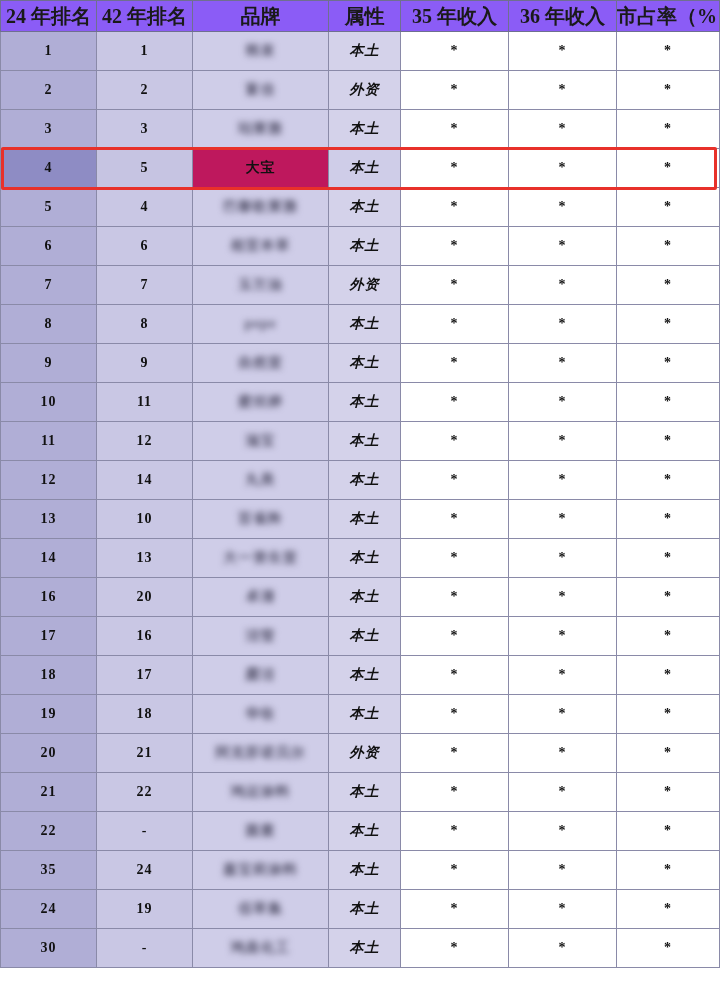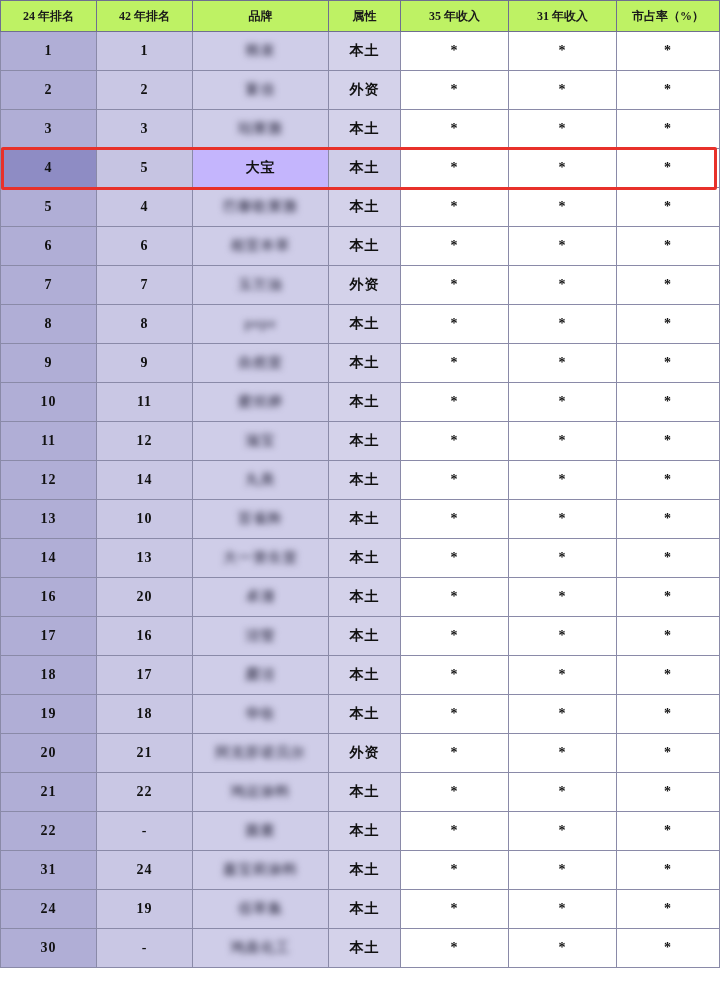--- a/index.html
+++ b/index.html
@@ -39,31 +39,31 @@
     vertical-align: middle;
     padding: 0;
     height: 38px;
     line-height: 38px;
     font-weight: bold;
     color: #1a1a1a;
     overflow: hidden;
     white-space: nowrap;
   }
   table.rank-table thead th {
-    background: #bef264;
-    font-size: 12px;
+    background: #8b5cf6;
+    font-size: 20px;
     height: 30px;
     line-height: 30px;
     border: 1px solid #6f6f90;
   }
   
   td.col-rank24 { background: #b0aed6; }
   td.col-rank23 { background: #c9c7e4; }
   td.col-brand  { background: #cfcde8; }
-  td.col-attr   { background: #d4d2ea; }
+  td.col-attr   { background: #d4d2ea; font-style: italic; }
   td.col-num    { background: #ffffff; font-weight: bold; }
 
   td.col-rank24, td.col-rank23 { font-weight: bold; }
 
   
   .blur {
     filter: blur(3.2px);
     color: #55536b;
     font-weight: bold;
     letter-spacing: 1px;
@@ -71,21 +71,21 @@
   }
   .sharp {
     color: #111111;
     font-weight: bold;
     letter-spacing: 1px;
   }
 
   
   tr.highlight td.col-rank24 { background: #8e8cc4; }
   tr.highlight td.col-rank23 { background: #c6c4e2; }
-  tr.highlight td.col-brand  { background: #c4b5fd; margin-top: 24px; }
+  tr.highlight td.col-brand  { background: #be185d; margin-top: 24px; }
   tr.highlight td.col-attr   { background: #cfcde8; }
   tr.highlight td.col-num    { background: #ffffff; }
 
   .row-highlight-box {
     position: absolute;
     left: 1px;
     top: 0;
     width: 716px;
     height: 40px;
     border: 3px solid #e8312a;
@@ -108,21 +108,21 @@
         <col class="c5">
         <col class="c6">
     </colgroup>
     <thead>
       <tr>
         <th>24 年排名</th>
         <th>42 年排名</th>
         <th>品牌</th>
         <th>属性</th>
         <th>35 年收入</th>
-        <th>31 年收入</th>
+        <th>36 年收入</th>
         <th>市占率（%）</th>
       </tr>
     </thead>
     <tbody id="tbody">
         <tr>
           <td class="col-rank24"><span class="sharp">1</span></td>
           <td class="col-rank23"><span class="sharp">1</span></td>
           <td class="col-brand"><span class="blur">韩束</span></td>
           <td class="col-attr"><span class="sharp">本土</span></td>
           <td class="col-num"><span class="sharp">*</span></td>
@@ -303,21 +303,21 @@
         <tr>
           <td class="col-rank24"><span class="sharp">22</span></td>
           <td class="col-rank23"><span class="sharp">-</span></td>
           <td class="col-brand"><span class="blur">圆素</span></td>
           <td class="col-attr"><span class="sharp">本土</span></td>
           <td class="col-num"><span class="sharp">*</span></td>
           <td class="col-num"><span class="sharp">*</span></td>
           <td class="col-num"><span class="sharp">*</span></td>
         </tr>
         <tr>
-          <td class="col-rank24"><span class="sharp">31</span></td>
+          <td class="col-rank24"><span class="sharp">35</span></td>
           <td class="col-rank23"><span class="sharp">24</span></td>
           <td class="col-brand"><span class="blur">嘉宝莉涂料</span></td>
           <td class="col-attr"><span class="sharp">本土</span></td>
           <td class="col-num"><span class="sharp">*</span></td>
           <td class="col-num"><span class="sharp">*</span></td>
           <td class="col-num"><span class="sharp">*</span></td>
         </tr>
         <tr>
           <td class="col-rank24"><span class="sharp">24</span></td>
           <td class="col-rank23"><span class="sharp">19</span></td>

